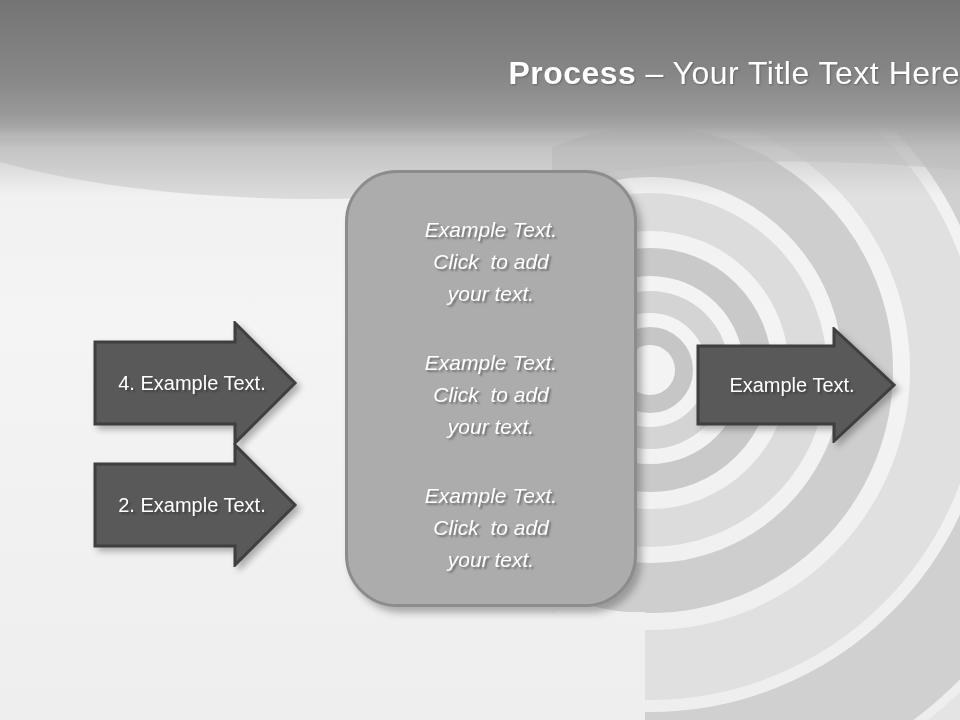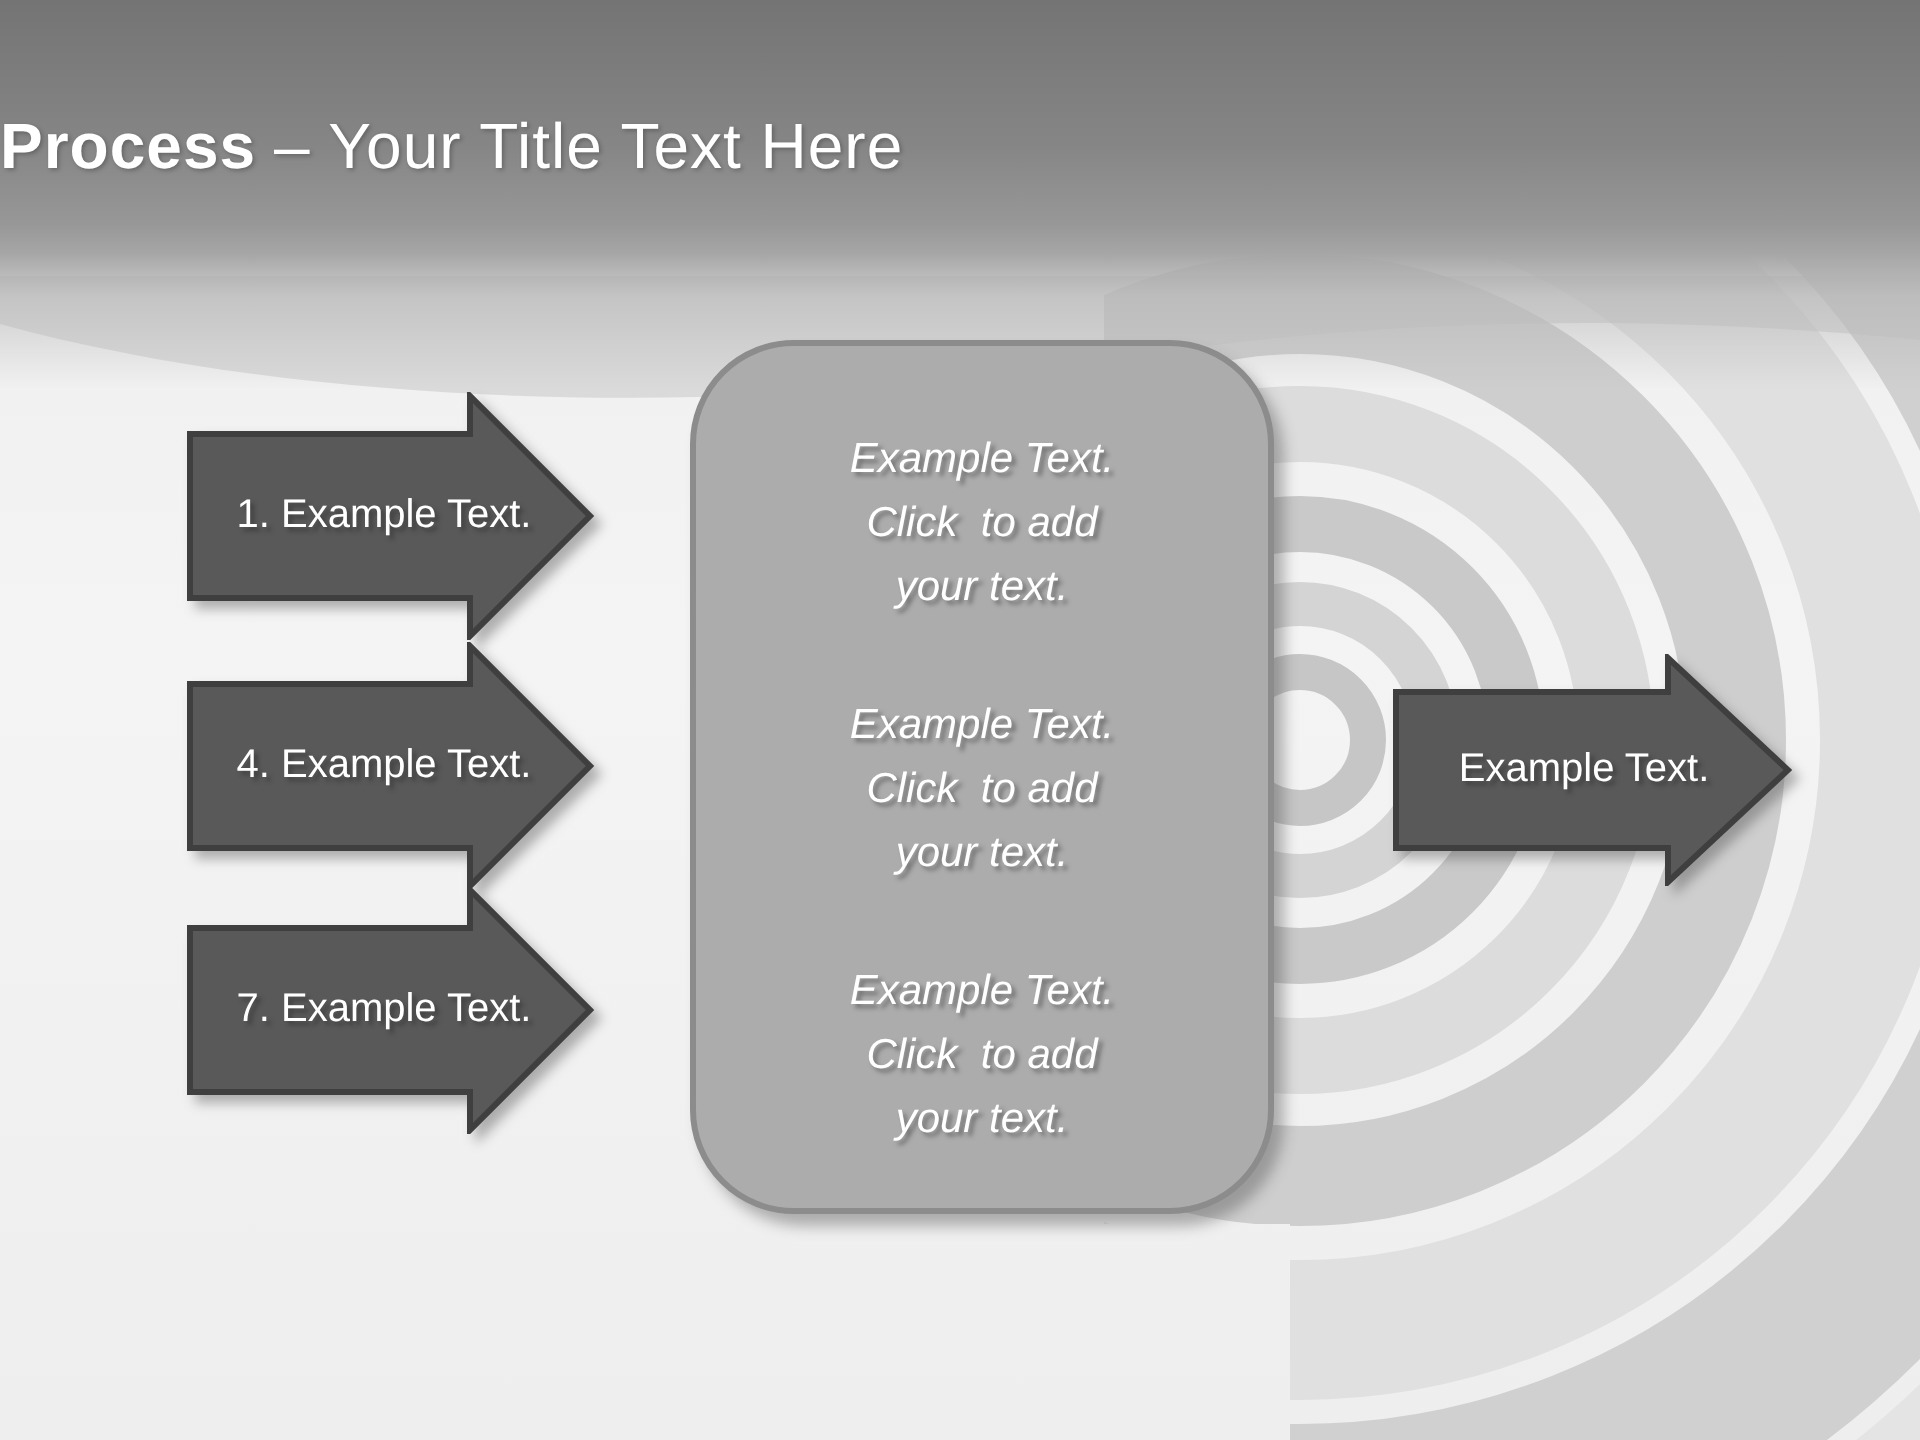--- a/index.html
+++ b/index.html
@@ -11,21 +11,21 @@
   
   #bg-swirl{position:absolute;left:0;top:0;width:960px;height:720px;z-index:0;}
   
   #header{
     position:absolute;left:0;top:0;width:960px;height:195px;z-index:2;
     background:linear-gradient(180deg,
       #747474 0%, #868686 38%, #989898 58%, #a6a6a6 65%,
       rgba(178,178,178,0.55) 76%, rgba(220,220,220,0.0) 100%);
   }
   #title{
-    margin:0;padding-top:54px;text-align:left;
+    margin:0;padding-top:54px;text-align:right;
     font-size:32px;line-height:38px;font-weight:400;color:#ffffff;
     text-shadow:1px 1px 2px rgba(0,0,0,0.25);
     letter-spacing:0.5px;
   }
   #title .t-bold{font-weight:700;}
   #title .t-rest{font-weight:400;margin-left:9px;}
 
   
   .step{position:absolute;left:93px;width:205px;height:124px;z-index:3;}
   .step svg{position:absolute;left:0;top:0;filter:drop-shadow(4px 4px 3px rgba(70,70,70,0.40));}
@@ -78,39 +78,33 @@
     </g>
     <path d="M0 138 L960 138 L960 170 C800 154 660 162 540 182 C380 208 160 206 0 162 Z" fill="#c3c3c3" opacity="0.5"></path>
   </svg>
 
   <div id="header">
     <h1 id="title">
       <span class="t-bold">Process</span><span class="t-rest">– Your Title Text Here</span>
     </h1>
   </div>
 
-  <div class="step step-1">
-    <svg width="205" height="124" viewBox="0 0 205 124">
-      <polygon points="2,21 142,21 142,2 202,62 142,122 142,103 2,103" fill="#595959" stroke="#3f3f3f" stroke-width="3" stroke-linejoin="miter"></polygon>
-    </svg>
-    <span class="step-label">1. Example Text.</span>
-  </div>
 
   <div class="step step-2">
     <svg width="205" height="124" viewBox="0 0 205 124">
       <polygon points="2,21 142,21 142,2 202,62 142,122 142,103 2,103" fill="#595959" stroke="#3f3f3f" stroke-width="3" stroke-linejoin="miter"></polygon>
     </svg>
     <span class="step-label">4. Example Text.</span>
   </div>
 
   <div class="step step-3">
     <svg width="205" height="124" viewBox="0 0 205 124">
       <polygon points="2,21 142,21 142,2 202,62 142,122 142,103 2,103" fill="#595959" stroke="#3f3f3f" stroke-width="3" stroke-linejoin="miter"></polygon>
     </svg>
-    <span class="step-label">7. Example Text.</span>
+    <span class="step-label">2. Example Text.</span>
   </div>
 
   <div id="panel">
     <p class="panel-block">Example Text.
 Click  to add
 your text.</p>
     <p class="panel-block">Example Text.
 Click  to add
 your text.</p>
     <p class="panel-block">Example Text.

